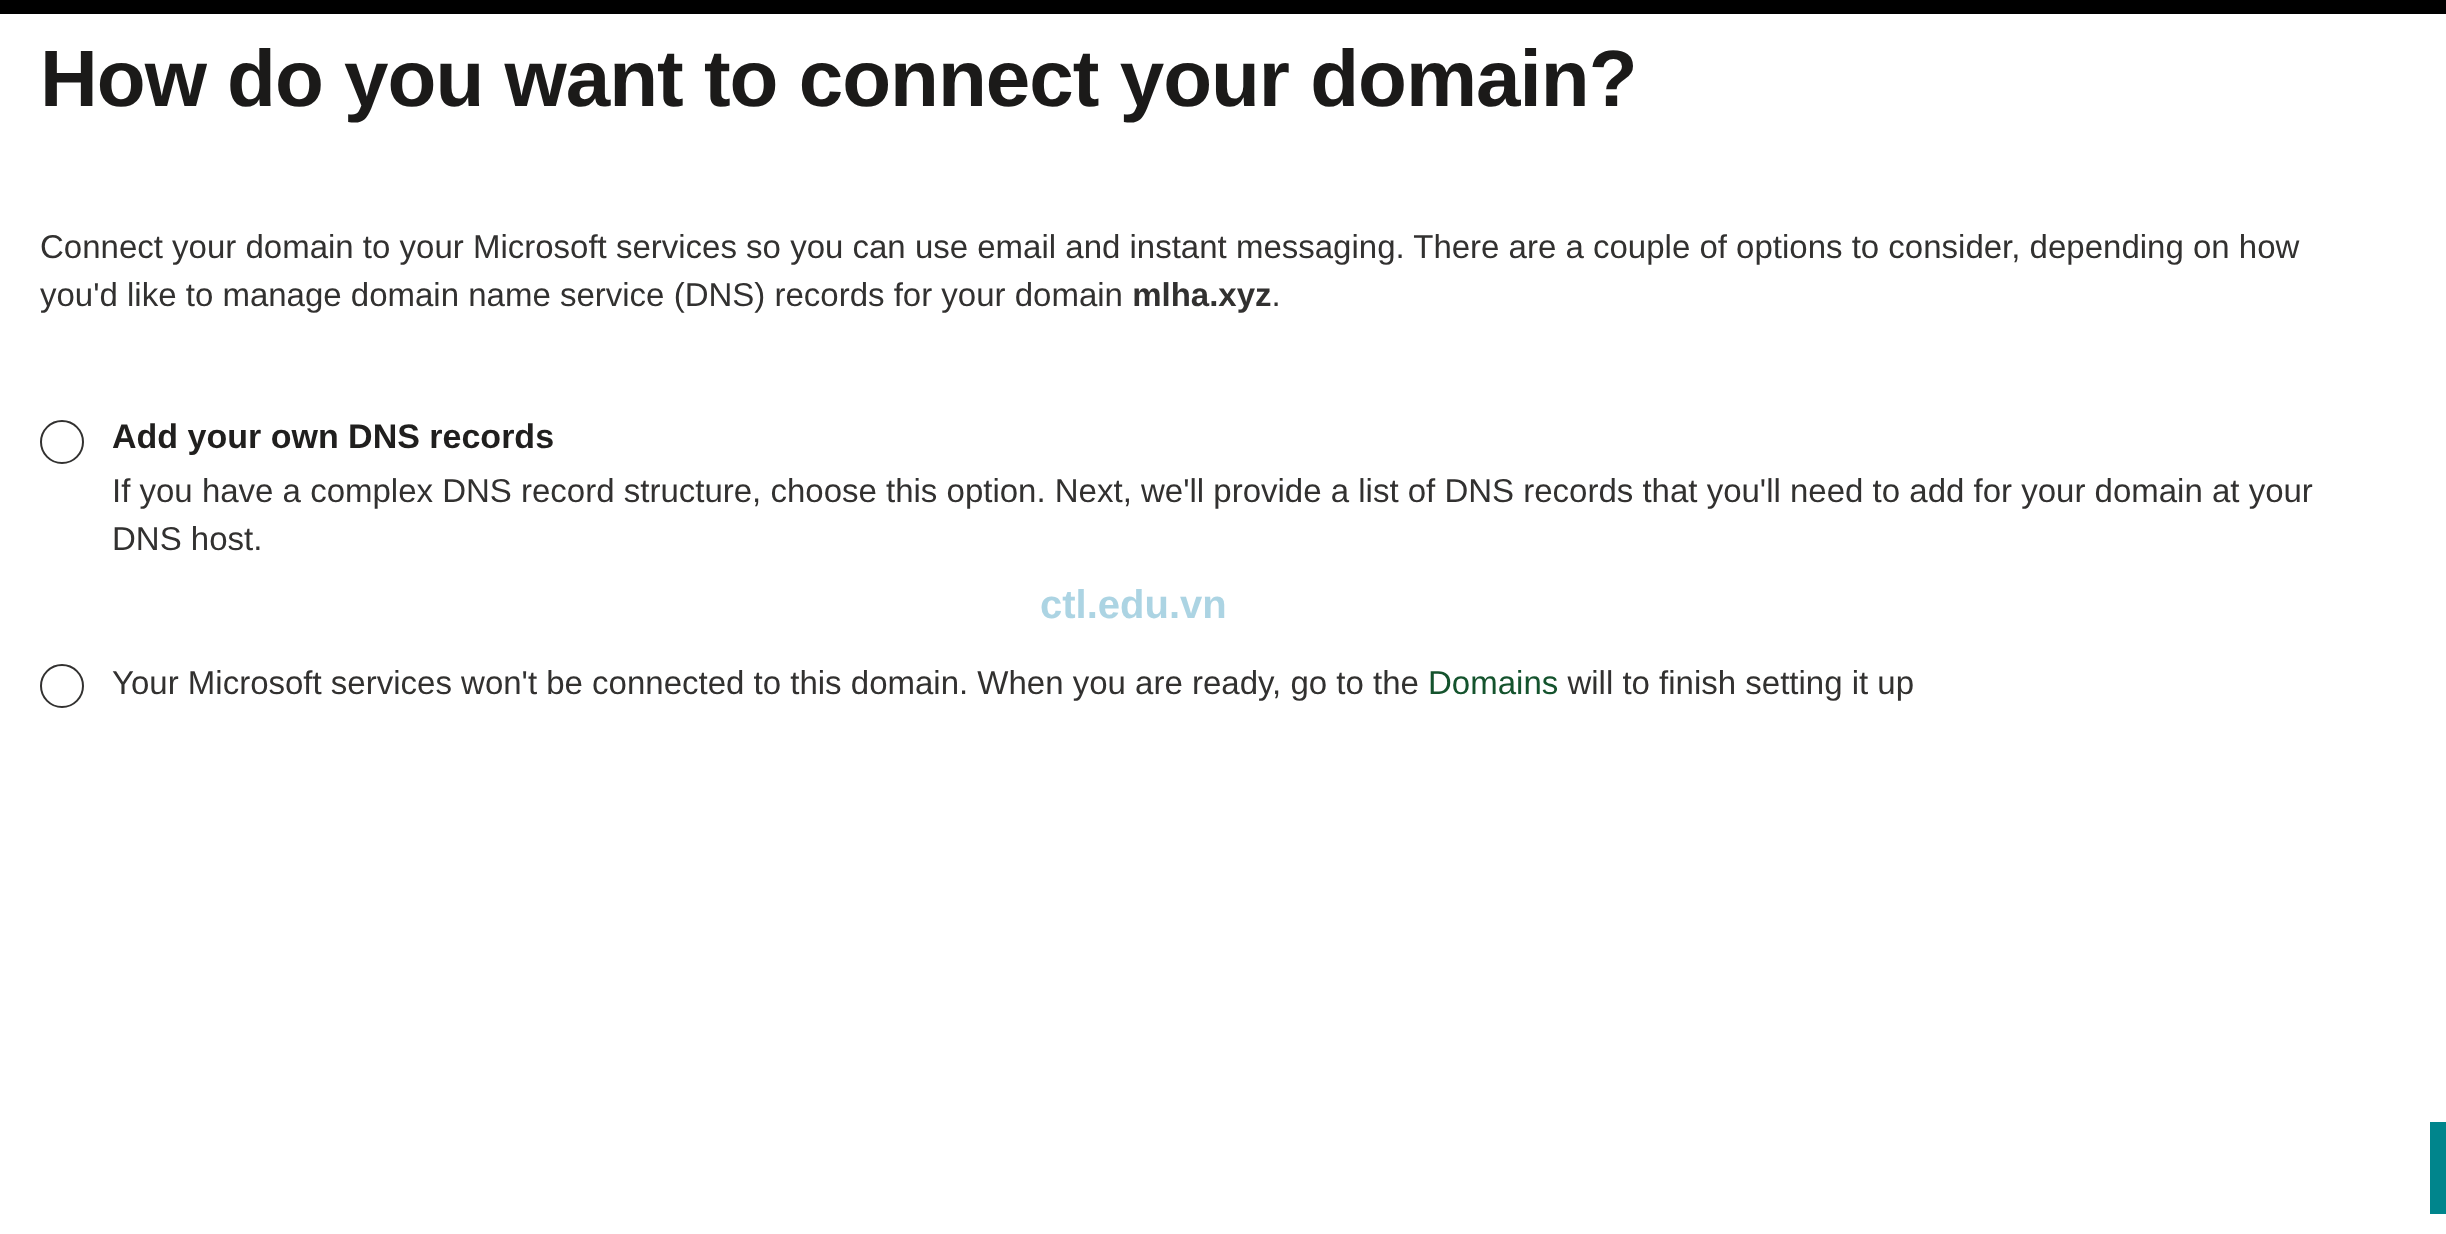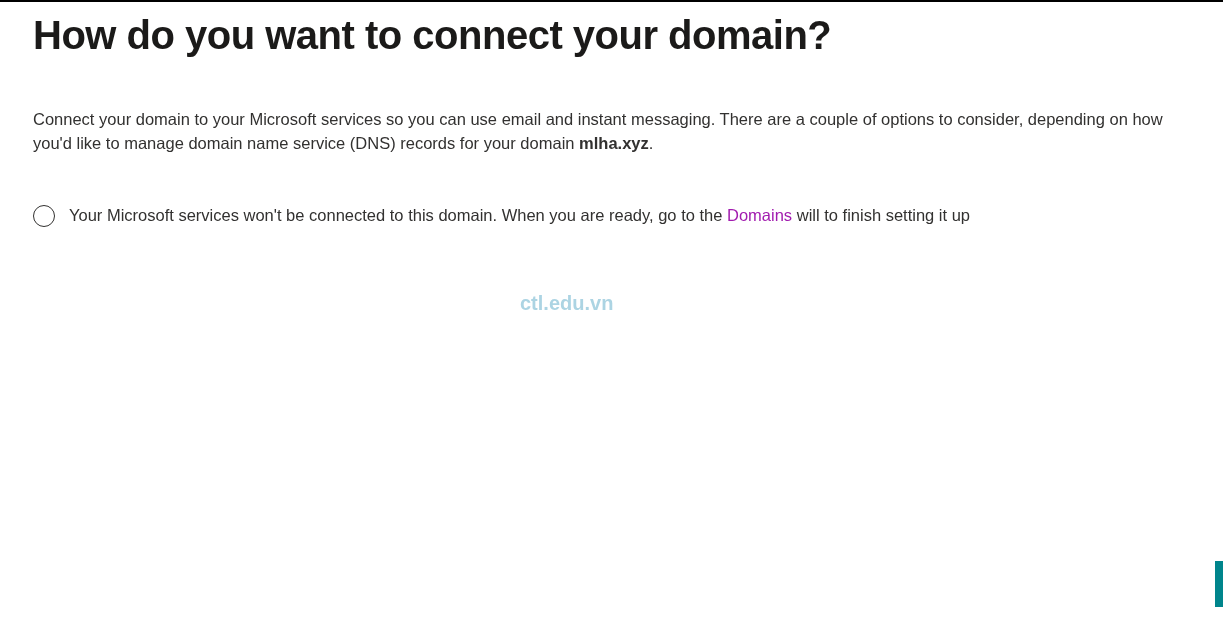--- a/index.html
+++ b/index.html
@@ -6,22 +6,22 @@
     body {
       font-family: "Segoe UI", -apple-system, BlinkMacSystemFont, sans-serif;
       color: #323130;
       background: #ffffff;
       width: 1223px;
       height: 617px;
       overflow: hidden;
       position: relative;
     }
     .page {
-      padding: 10px 36px 0 33px;
-      border-top: 2px solid #000000;
+      padding: 10px 36px 0 20px;
+      border-top: 7px solid #000000;
     }
     .page-title {
       font-size: 40px;
       font-weight: 700;
       color: #1b1a19;
       letter-spacing: -0.5px;
       line-height: 1.15;
       margin-bottom: 50px;
     }
     .intro {
@@ -81,21 +81,21 @@
     .option-title.underlined {
       border-bottom: 3px solid #cc0000;
       padding-bottom: 2px;
     }
     .option-desc {
       font-size: 16.5px;
       line-height: 1.45;
       color: #323130;
     }
     .option-desc .inline-link {
-      color: #a21caf;
+      color: #14532d;
       cursor: pointer;
     }
     .watermark {
       position: absolute;
       top: 292px;
       left: 520px;
       font-size: 20px;
       font-weight: 700;
       color: rgba(90, 170, 200, 0.5);
       pointer-events: none;
@@ -116,20 +116,27 @@
 <div class="page">
   <h1 class="page-title">How do you want to connect your domain?</h1>
 
   <p class="intro">
     <span>Connect your domain to your Microsoft services so you can use email and instant messaging. There are a couple of options to consider, depending on how you'd like to manage domain name service (DNS) records for your domain </span><b>mlha.xyz</b><span>.</span>
   </p>
 
 
   <div class="options">
 
+    <div class="option">
+      <div class="radio"></div>
+      <div class="option-content">
+        <span class="option-title">Add your own DNS records</span>
+        <div class="option-desc">If you have a complex DNS record structure, choose this option. Next, we'll provide a list of DNS records that you'll need to add for your domain at your DNS host.</div>
+      </div>
+    </div>
 
 
     <div class="option">
       <div class="radio"></div>
       <div class="option-content">
         <div class="option-desc">
           <span>Your Microsoft services won't be connected to this domain. When you are ready, go to the </span><span class="inline-link">Domains</span><span> will to finish setting it up</span>
         </div>
       </div>
     </div>

